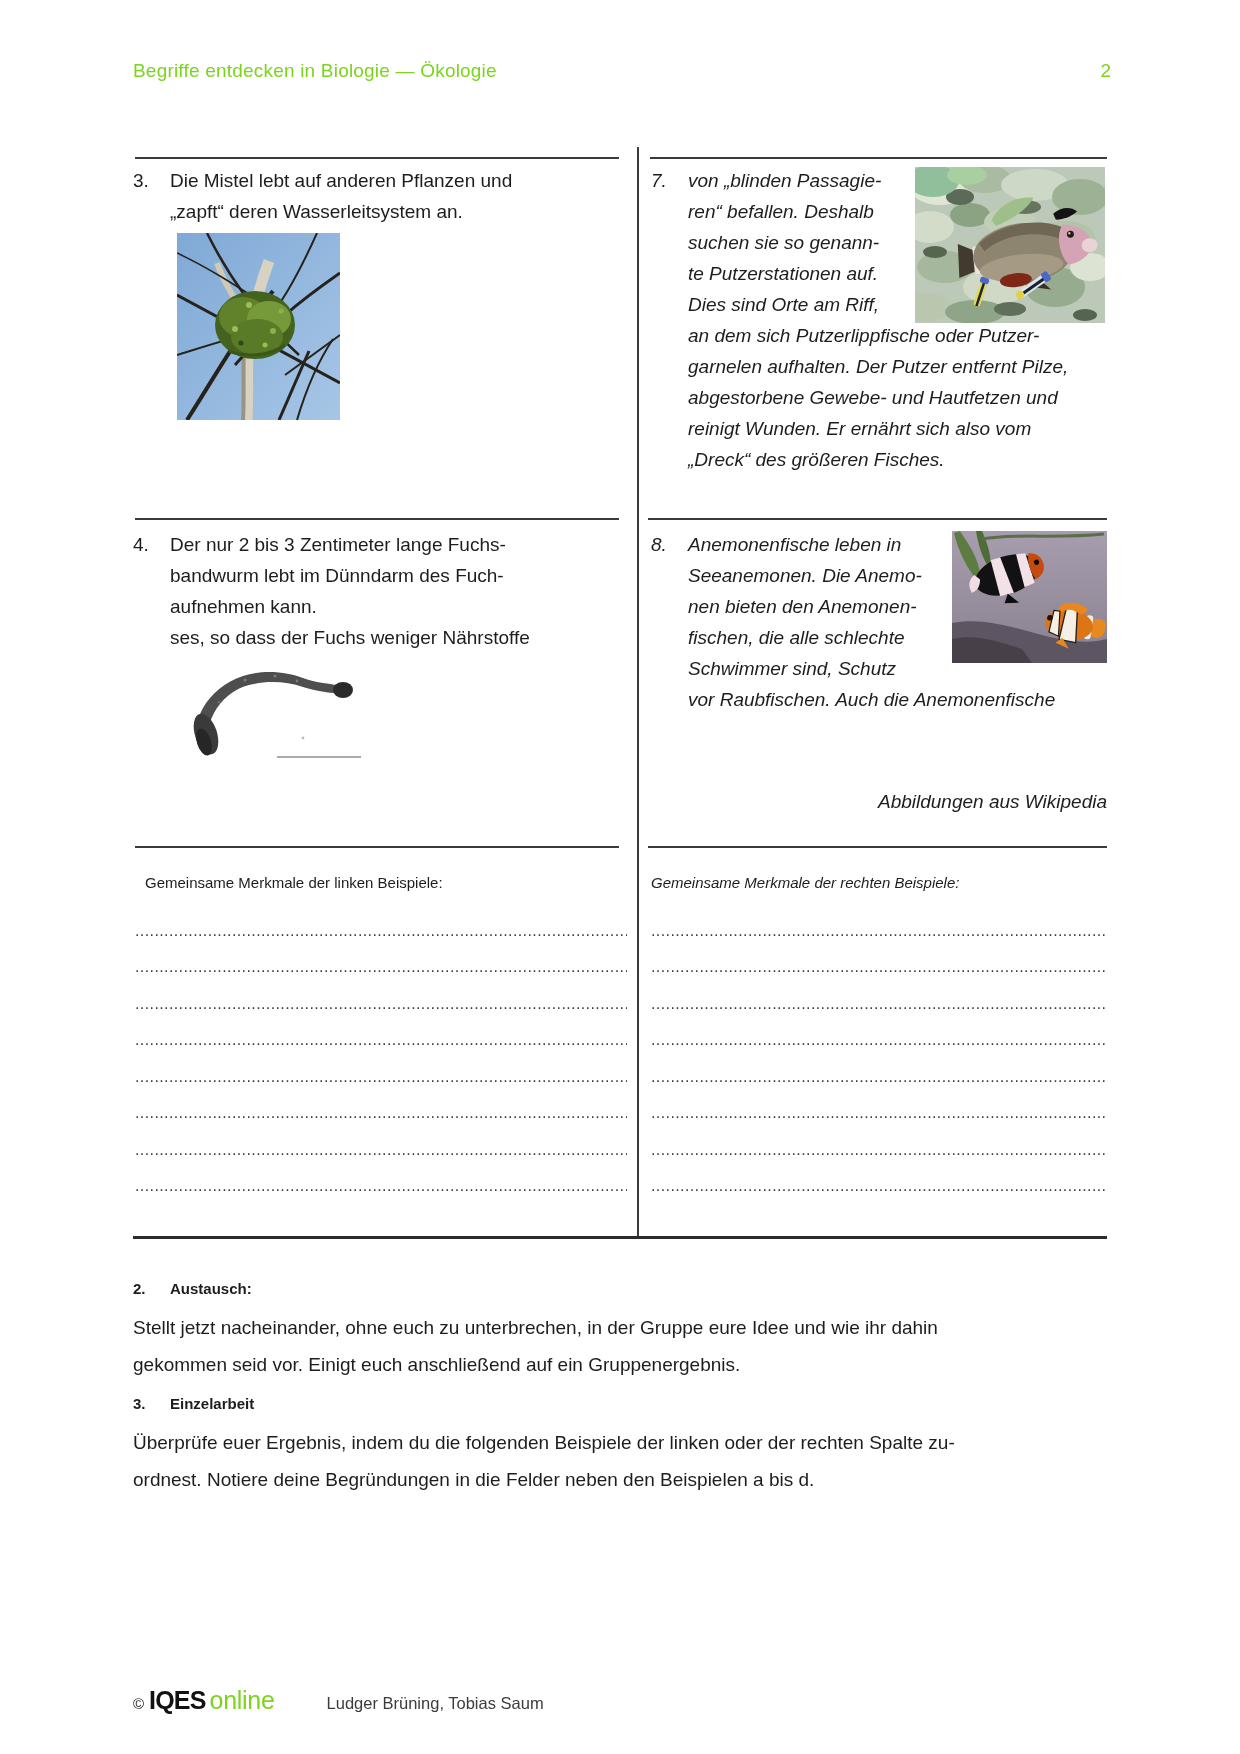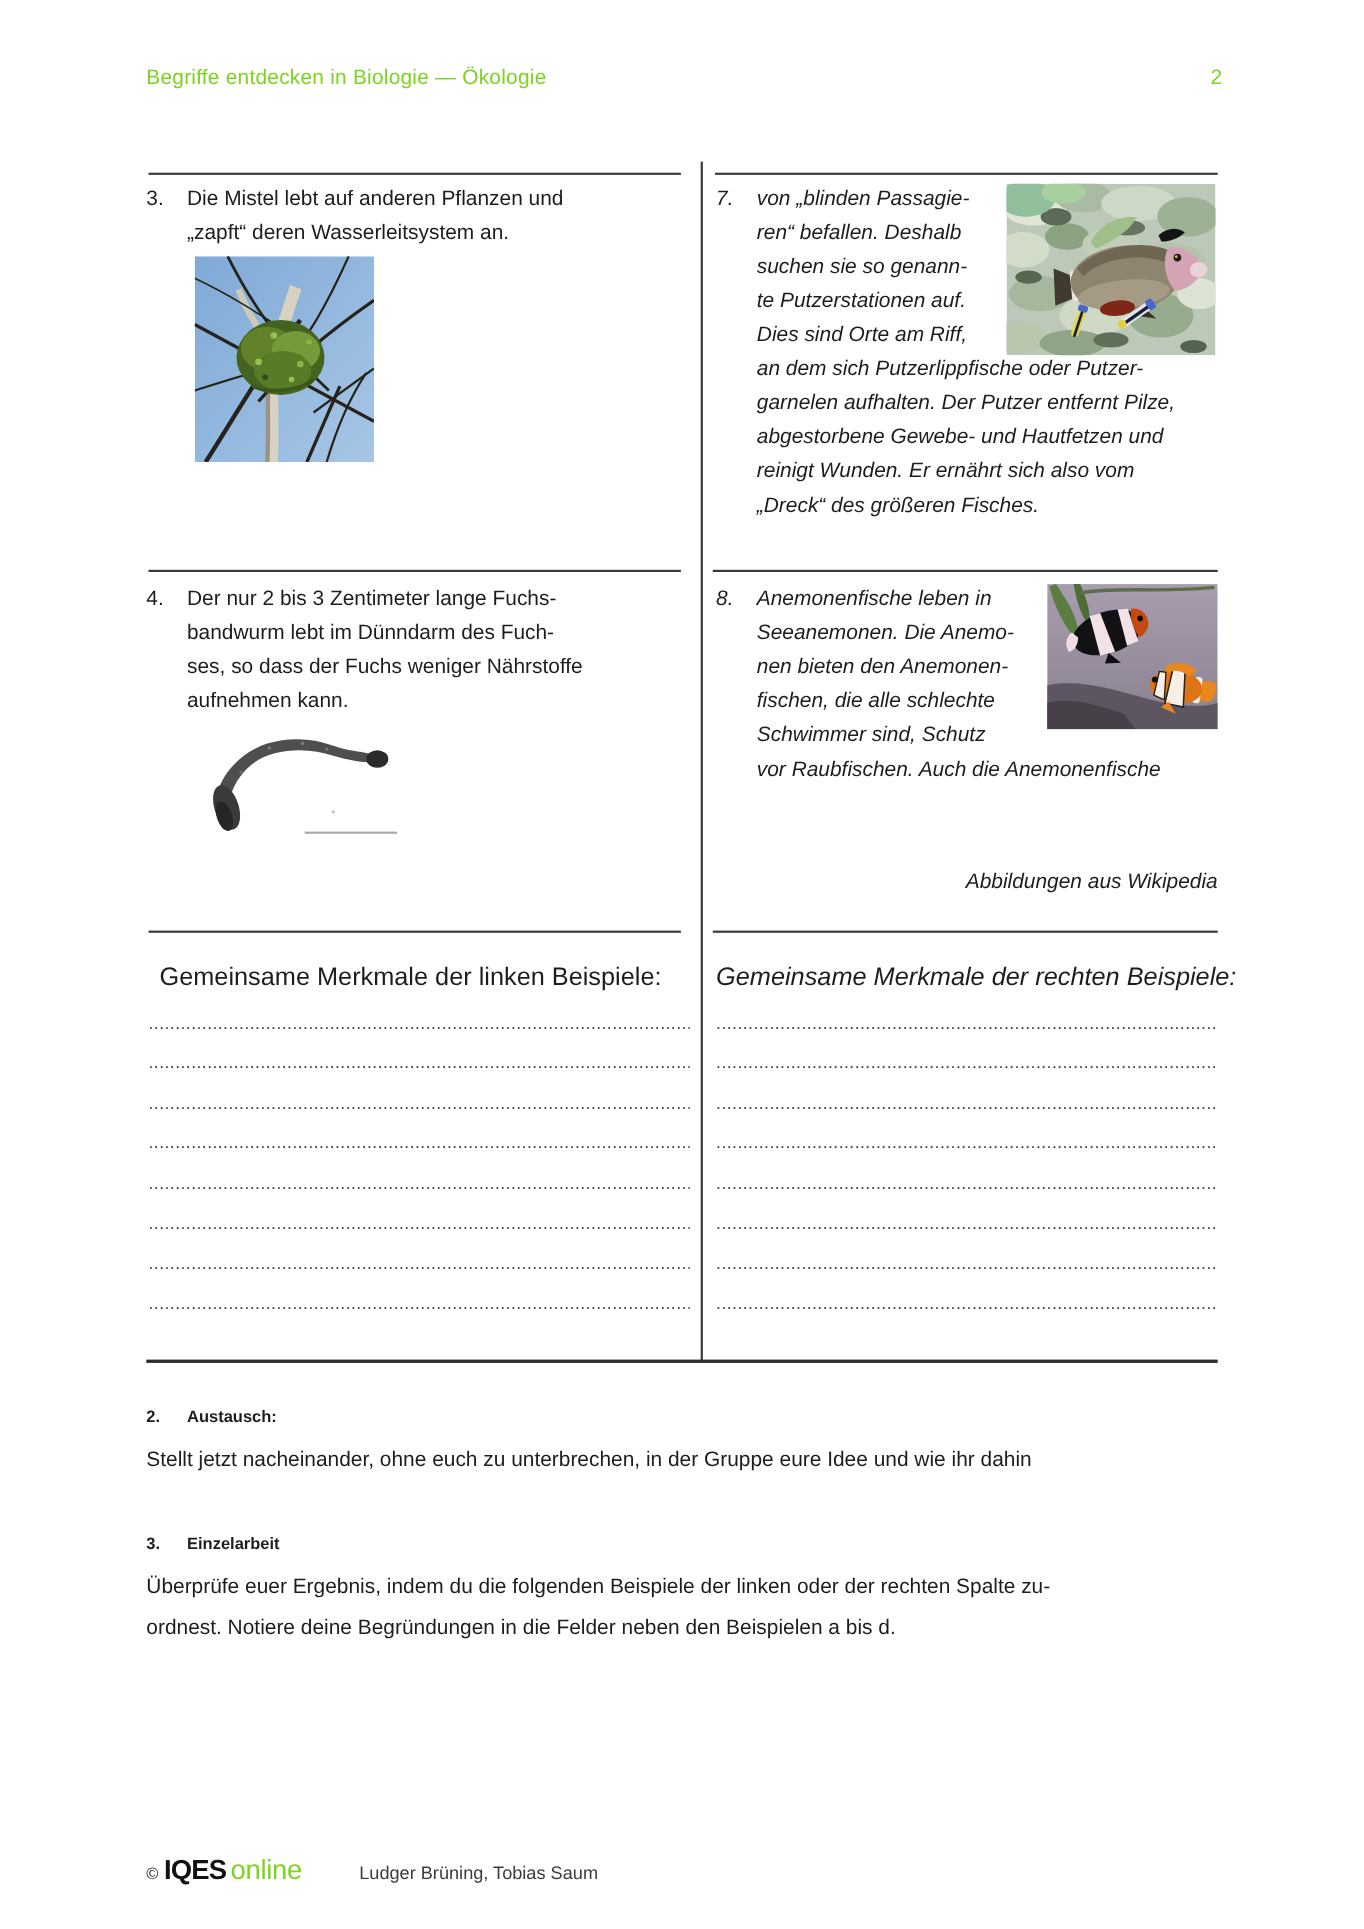--- a/index.html
+++ b/index.html
@@ -21,21 +21,21 @@
   .item .num { position:absolute; left:0; top:0; }
   .item .lines { margin-left:37px; }
   .italic { font-style:italic; }
   .tline { white-space:nowrap; }
 
   .photo { position:absolute; }
   .photo svg { display:block; }
 
   .credit { position:absolute; font-size:19px; font-style:italic; text-align:right; }
 
-  .merk-header { position:absolute; font-size:23px; }
+  .merk-header { position:absolute; font-size:15px; }
 
   .dotted-area { position:absolute; }
   .dotline {
     height:36.5px; overflow:hidden; white-space:nowrap;
     display:flex; align-items:flex-end;
     font-size:16px; line-height:14px; letter-spacing:0.4px; color:#3b3b3a;
   }
 
   .section-title { position:absolute; font-size:15px; font-weight:bold; }
   .section-title .num { display:inline-block; width:37px; }
@@ -106,22 +106,22 @@
         <circle cx="64" cy="110" r="2.5" fill="#2e4a14"></circle>
       <path d="M52,118 C66,124 92,124 108,112" stroke="#3a5618" stroke-width="3" fill="none"></path>
     </svg>
   </div>
 
   <div class="item" style="left:133px; top:529px; width:470px;">
     <span class="num">4.</span>
     <div class="lines">
         <div class="tline">Der nur 2 bis 3 Zentimeter lange Fuchs-</div>
         <div class="tline">bandwurm lebt im Dünndarm des Fuch-</div>
+        <div class="tline">aufnehmen kann.</div>
         <div class="tline">ses, so dass der Fuchs weniger Nährstoffe</div>
-        <div class="tline">aufnehmen kann.</div>
       </div>
   </div>
 
   <div class="photo" style="left:185px; top:650px;">
     <svg viewBox="0 0 190 115" width="190" height="115" role="img">
       <rect width="190" height="115" fill="#ffffff"></rect>
       <path d="M17,102 C8,90 10,72 18,58 C26,44 40,32 58,26 C80,19 102,22 118,28 C132,33 142,33 150,35 C153,36 154,40 152,43 C144,43 132,41 118,37 C102,32 84,30 64,35 C48,39 36,50 29,63 C23,74 21,88 25,100 C23,104 19,105 17,102 Z" fill="#4e4e4e"></path>
       <ellipse cx="21" cy="84" rx="11" ry="21" transform="rotate(-18 21 84)" fill="#3a3a3a"></ellipse>
       <ellipse cx="19" cy="92" rx="7" ry="14" transform="rotate(-18 19 92)" fill="#262626"></ellipse>
       <ellipse cx="158" cy="40" rx="10" ry="8" fill="#2b2b2b"></ellipse>
@@ -276,20 +276,21 @@
       <div class="dotline">....................................................................................................................................................................................................................................................................</div>
       <div class="dotline">....................................................................................................................................................................................................................................................................</div>
       <div class="dotline">....................................................................................................................................................................................................................................................................</div>
     </div>
 
   <div class="section-title" style="left:133px; top:1280px;">
     <span class="num">2.</span><span>Austausch:</span>
   </div>
   <div class="section-body" style="left:133px; top:1309px; width:990px;">
       <div class="tline">Stellt jetzt nacheinander, ohne euch zu unterbrechen, in der Gruppe eure Idee und wie ihr dahin</div>
+      <div class="tline">gekommen seid vor. Einigt euch anschließend auf ein Gruppenergebnis.</div>
     </div>
 
   <div class="section-title" style="left:133px; top:1395px;">
     <span class="num">3.</span><span>Einzelarbeit</span>
   </div>
   <div class="section-body" style="left:133px; top:1424px; width:990px;">
       <div class="tline">Überprüfe euer Ergebnis, indem du die folgenden Beispiele der linken oder der rechten Spalte zu-</div>
       <div class="tline">ordnest. Notiere deine Begründungen in die Felder neben den Beispielen a bis d.</div>
     </div>
 

